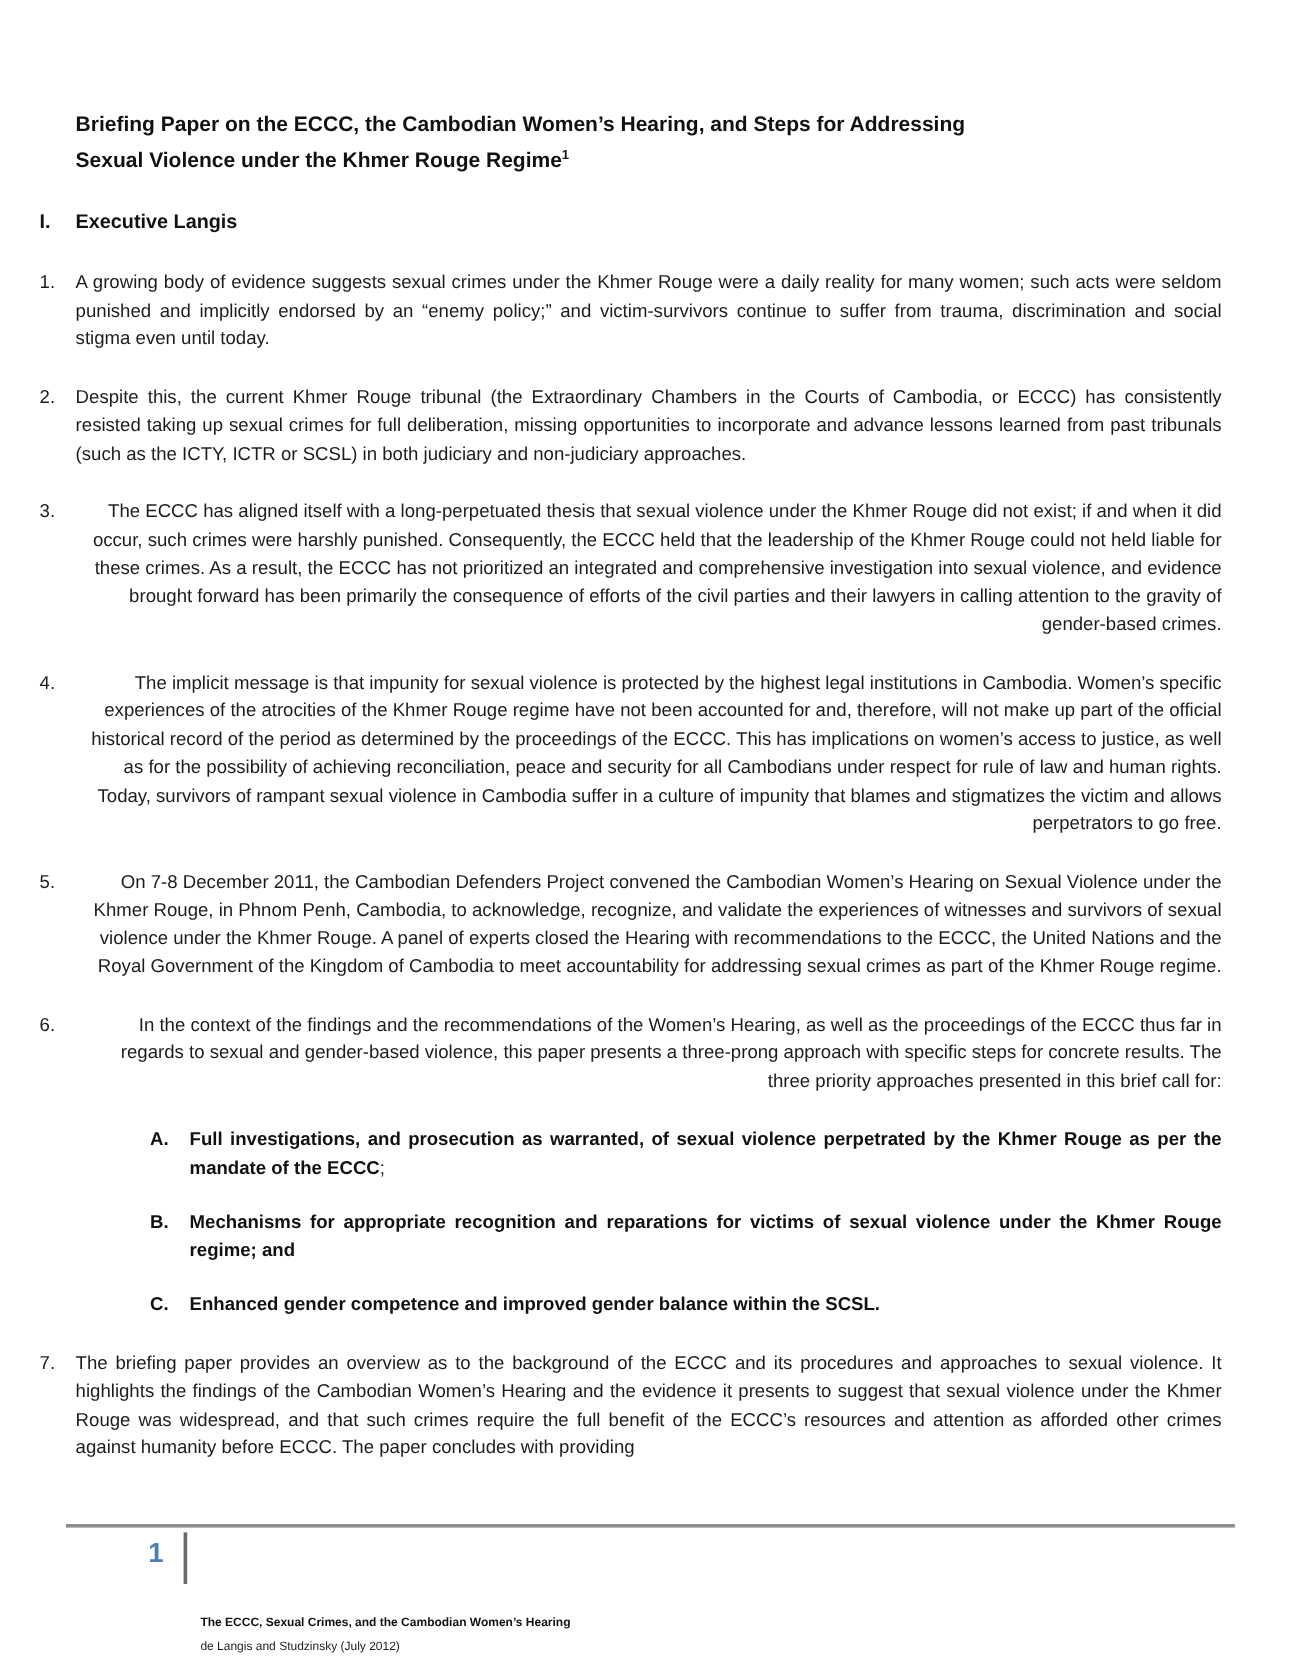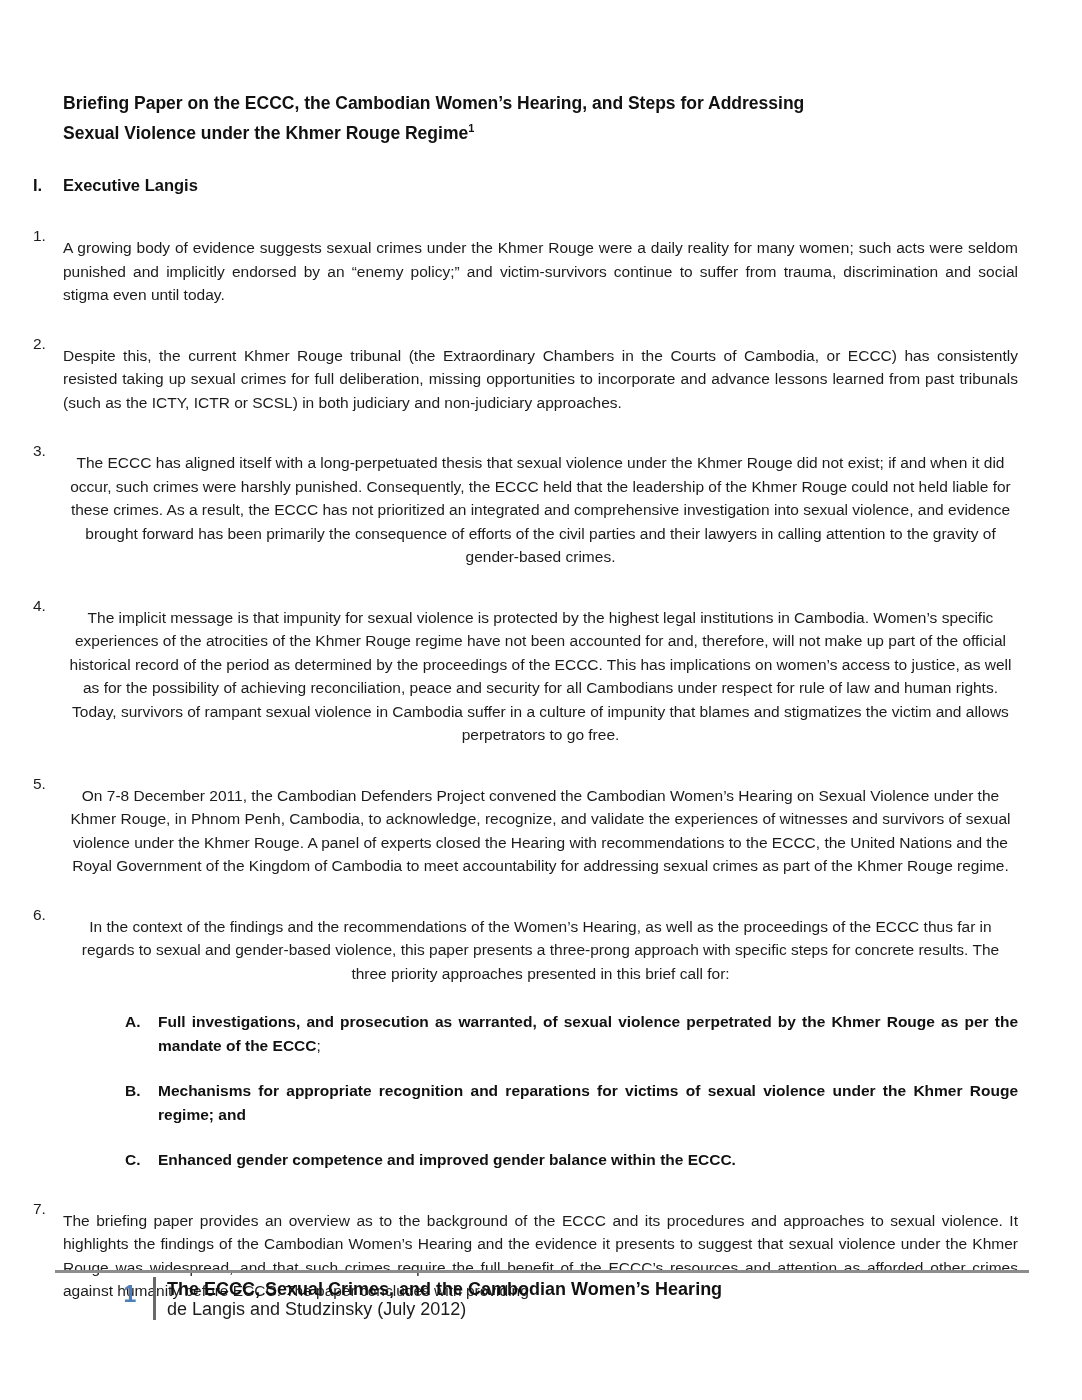--- a/index.html
+++ b/index.html
@@ -36,23 +36,23 @@
     margin-bottom:28px;
   }
   .sec-num{width:30px; flex:none;}
   .para{
     display:flex;
     font-size:15.5px;
     line-height:23.5px;
     margin-bottom:25px;
   }
   .para .num{width:30px; flex:none;}
-  .para .body{flex:1; min-width:0;margin-top:12px;}
+  .para .body{flex:1; min-width:0;}
   .para.justify .body{text-align:justify;}
-  .para.leftal .body{text-align:center;}
+  .para.leftal .body{text-align:right;}
   .sub-item{
     display:flex;
     margin-left:92px;
     font-size:15.5px;
     font-weight:bold;
     line-height:23.5px;
     margin-bottom:22px;
     color:#111;
   }
   .sub-item .sub-label{width:33px; flex:none;}
@@ -78,22 +78,22 @@
     color:#4a7ebc;
   }
   .footer-sep{
     position:absolute;
     left:153px; top:1277px;
     width:3px; height:43px;
     background:#696969;
   }
   .footer-text{
     position:absolute;
-    left:167px; top:1279px;
-    font-size:18px;
+    left:167px; top:1343px;
+    font-size:10px;
     line-height:20px;
     color:#1c1c1c;
   }
   .footer-text .f1{font-weight:bold; color:#111;}
 </style>
 </head>
 <body>
 
 <div class="page">
   <div class="content">
@@ -143,21 +143,21 @@
       <span class="sub-body"><b>Full investigations, and prosecution as warranted, of sexual violence perpetrated by the Khmer Rouge as per the mandate of the ECCC</b><span class="normal">;</span></span>
     </div>
 
     <div class="sub-item justify">
       <span class="sub-label">B.</span>
       <span class="sub-body"><b>Mechanisms for appropriate recognition and reparations for victims of sexual violence under the Khmer Rouge regime; and</b><span class="normal"></span></span>
     </div>
 
     <div class="sub-item last">
       <span class="sub-label">C.</span>
-      <span class="sub-body"><b>Enhanced gender competence and improved gender balance within the ECCC.</b><span class="normal"></span></span>
+      <span class="sub-body"><b>Enhanced gender competence and improved gender balance within the SCSL.</b><span class="normal"></span></span>
     </div>
 
     <div class="para justify no-gap">
       <span class="num">7.</span>
       <span class="body">The briefing paper provides an overview as to the background of the ECCC and its procedures and approaches to sexual violence. It highlights the findings of the Cambodian Women’s Hearing and the evidence it presents to suggest that sexual violence under the Khmer Rouge was widespread, and that such crimes require the full benefit of the ECCC’s resources and attention as afforded other crimes against humanity before ECCC. The paper concludes with providing</span>
     </div>
 
   </div>
 
   <div class="footer-bar"></div>

